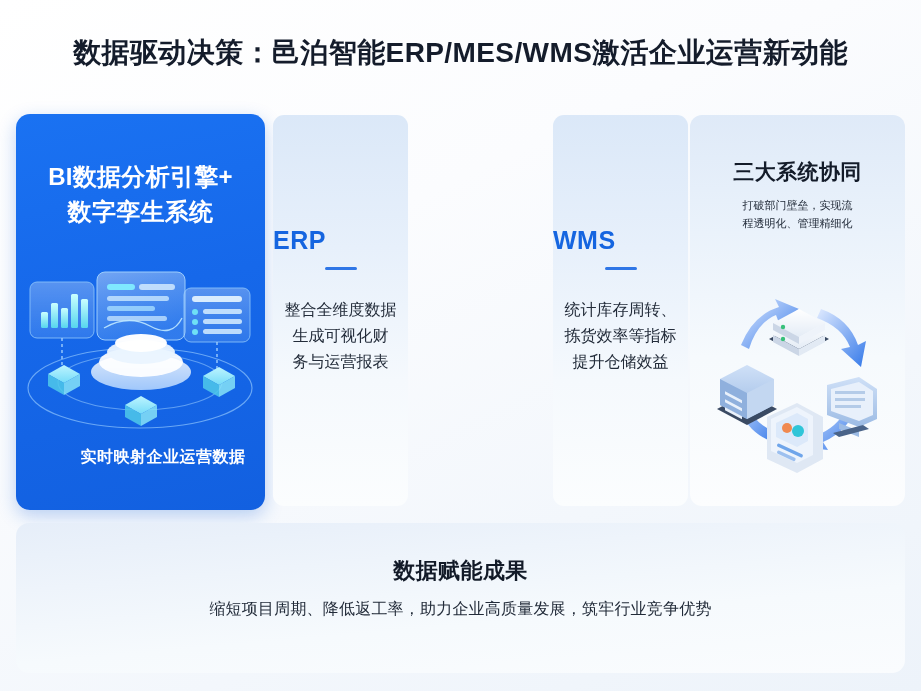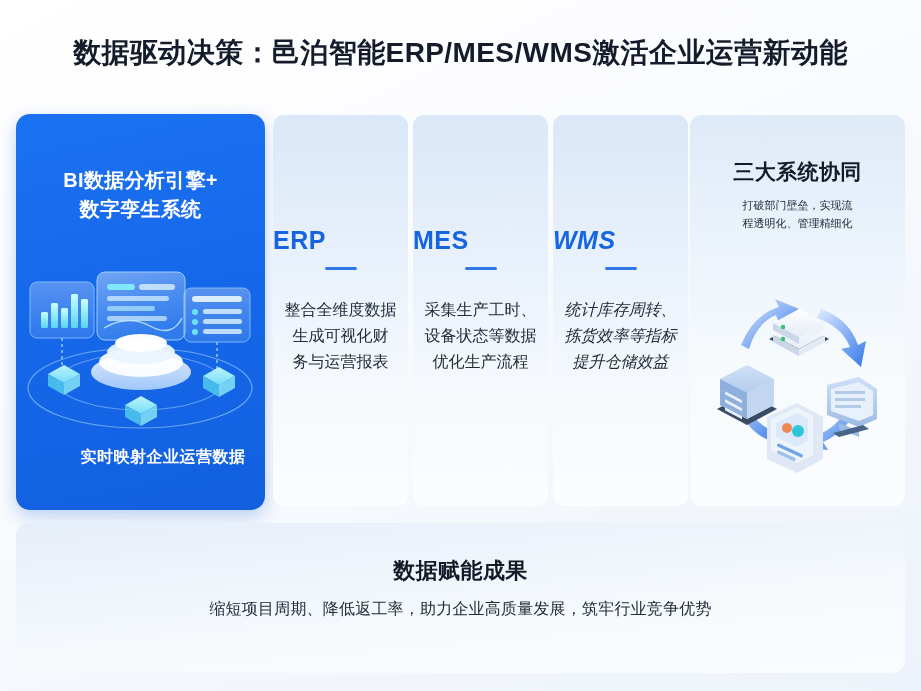--- a/index.html
+++ b/index.html
@@ -48,25 +48,25 @@
     width: 249px;
     height: 396px;
     border-radius: 14px;
     background: linear-gradient(168deg, #1a72f2 0%, #1668ea 45%, #1260e0 100%);
     box-shadow: 0 6px 18px rgba(22, 96, 214, 0.28);
     overflow: hidden;
   }
   .bi-title {
     position: absolute;
     left: 0;
-    top: 52px;
+    top: 46px;
     width: 249px;
     text-align: center;
     color: #ffffff;
-    font-size: 20px;
+    font-size: 24px;
     font-weight: 700;
     line-height: 1.45;
     letter-spacing: 0.3px;
   }
   .bi-illus {
     position: absolute;
     left: 8px;
     top: 156px;
     width: 233px;
     height: 168px;
@@ -87,21 +87,21 @@
   .mod-card {
     position: absolute;
     top: 1px;
     width: 135px;
     height: 391px;
     border-radius: 11px;
     background: linear-gradient(180deg, #dbe8f8 0%, #e7f0fb 34%, #f5f9fd 68%, #fbfdfe 100%);
   }
   .mod-card.c1 { left: 257px; }
   .mod-card.c2 { left: 397px; }
-  .mod-card.c3 { left: 537px; font-style: italic; }
+  .mod-card.c3 { left: 537px; }
 
   .mod-name {
     position: absolute;
     left: 0;
     top: 111px;
     width: 135px;
     text-align: left;
     font-size: 25px;
     font-weight: 700;
     color: #1565e0;
@@ -308,29 +308,20 @@
   <div class="mod-card c1">
     <div class="mod-name">ERP</div>
     <div class="mod-rule"></div>
     <div class="mod-desc">
       <span>整合全维度数据</span><br>
       <span>生成可视化财</span><br>
       <span>务与运营报表</span>
     </div>
   </div>
 
-  <div class="mod-card c2">
-    <div class="mod-name">MES</div>
-    <div class="mod-rule"></div>
-    <div class="mod-desc">
-      <span>采集生产工时、</span><br>
-      <span>设备状态等数据</span><br>
-      <span>优化生产流程</span>
-    </div>
-  </div>
 
   <div class="mod-card c3">
     <div class="mod-name">WMS</div>
     <div class="mod-rule"></div>
     <div class="mod-desc">
       <span>统计库存周转、</span><br>
       <span>拣货效率等指标</span><br>
       <span>提升仓储效益</span>
     </div>
   </div>

